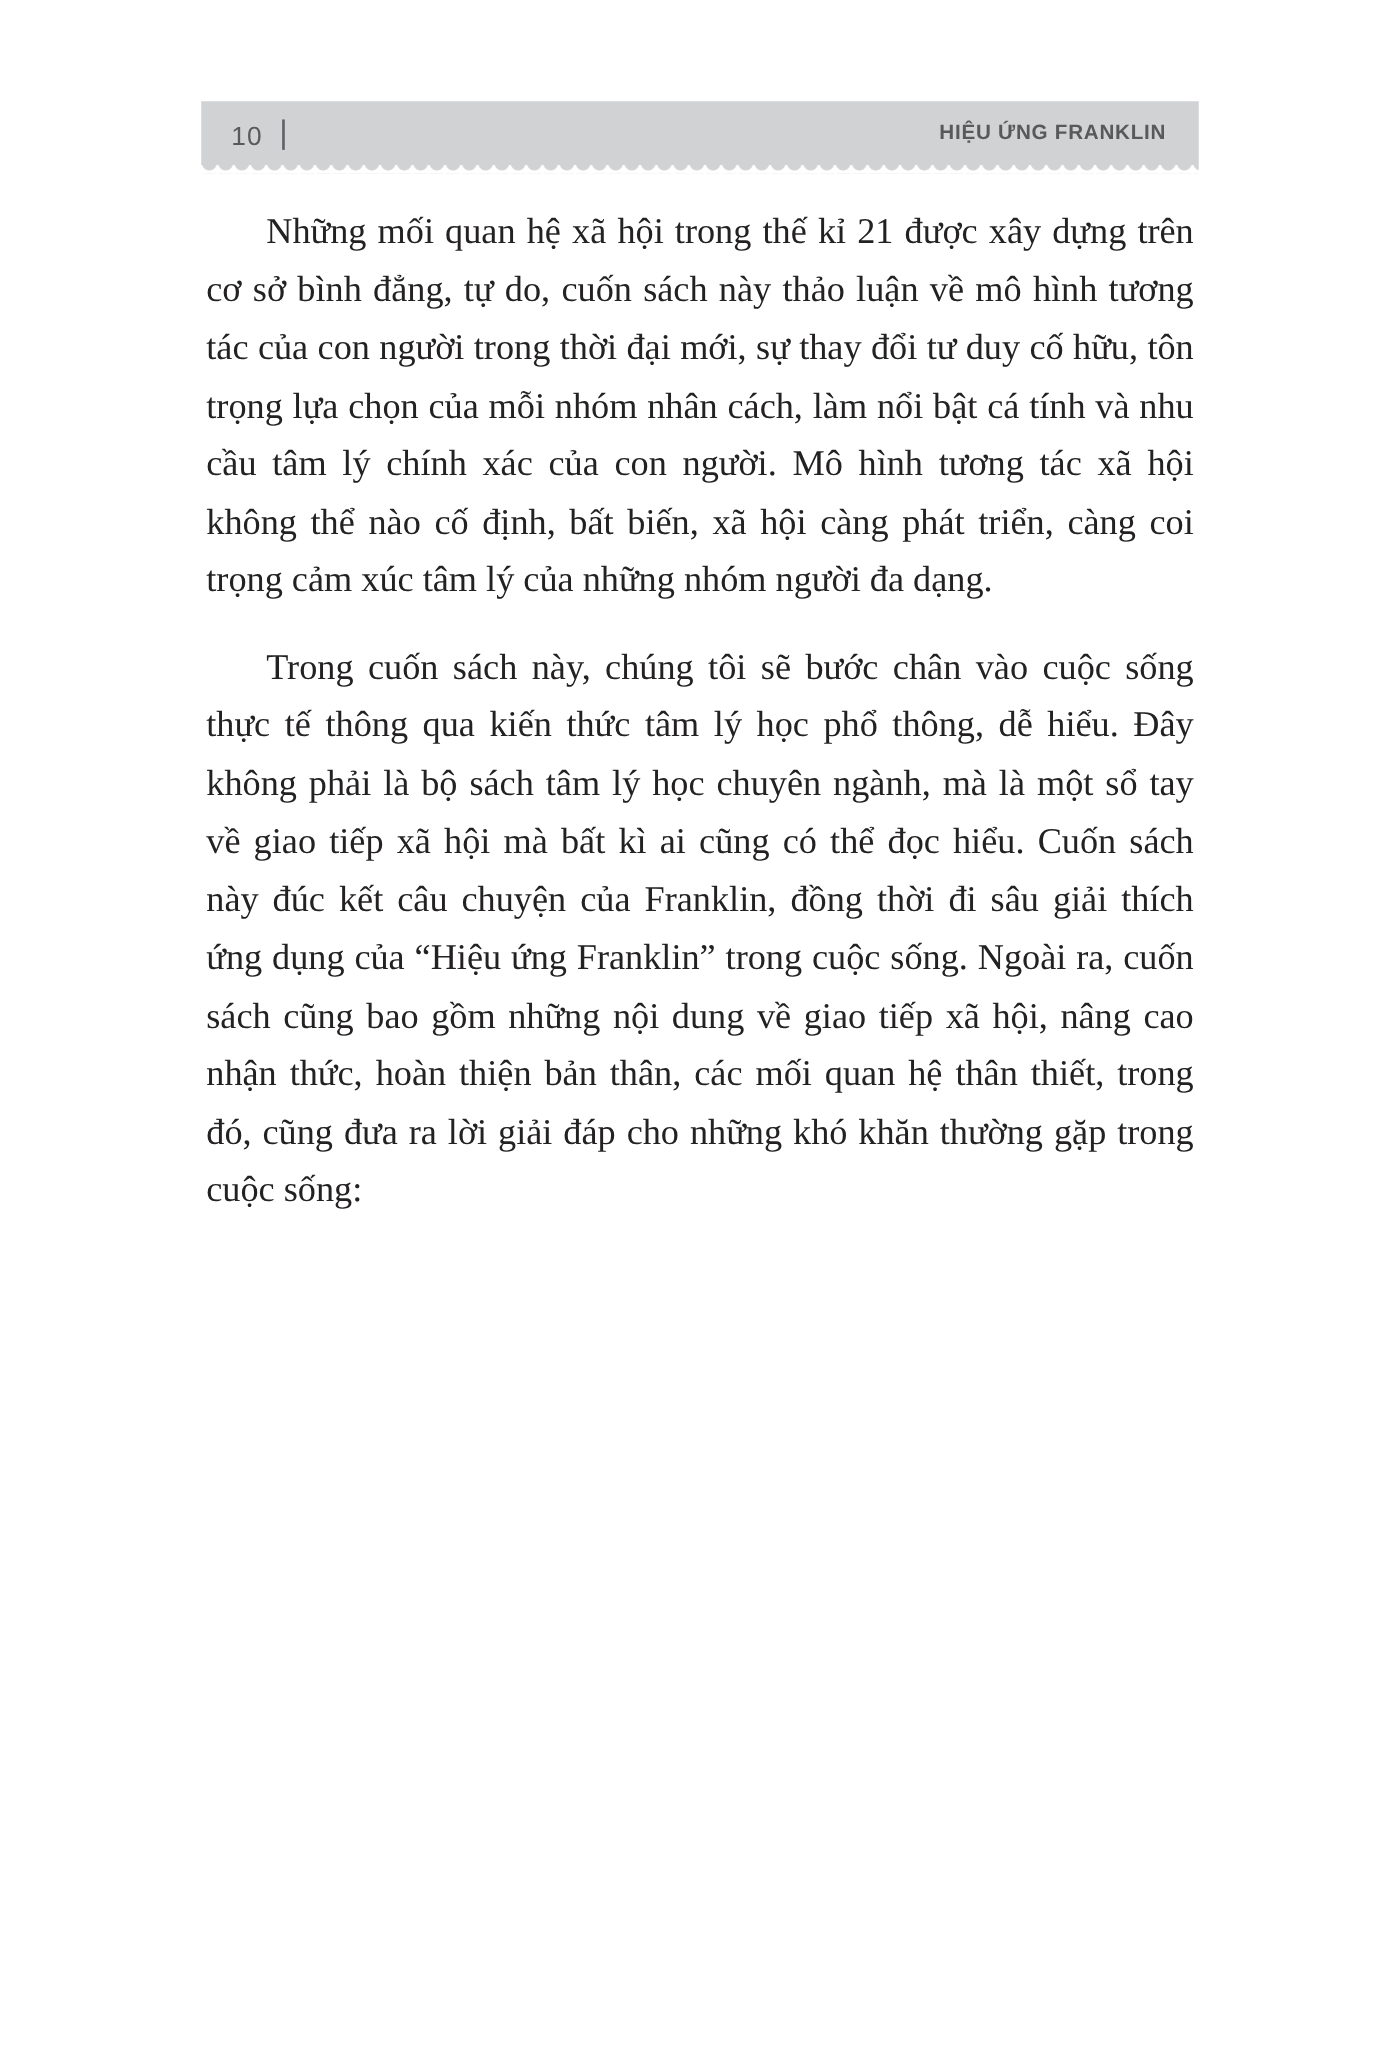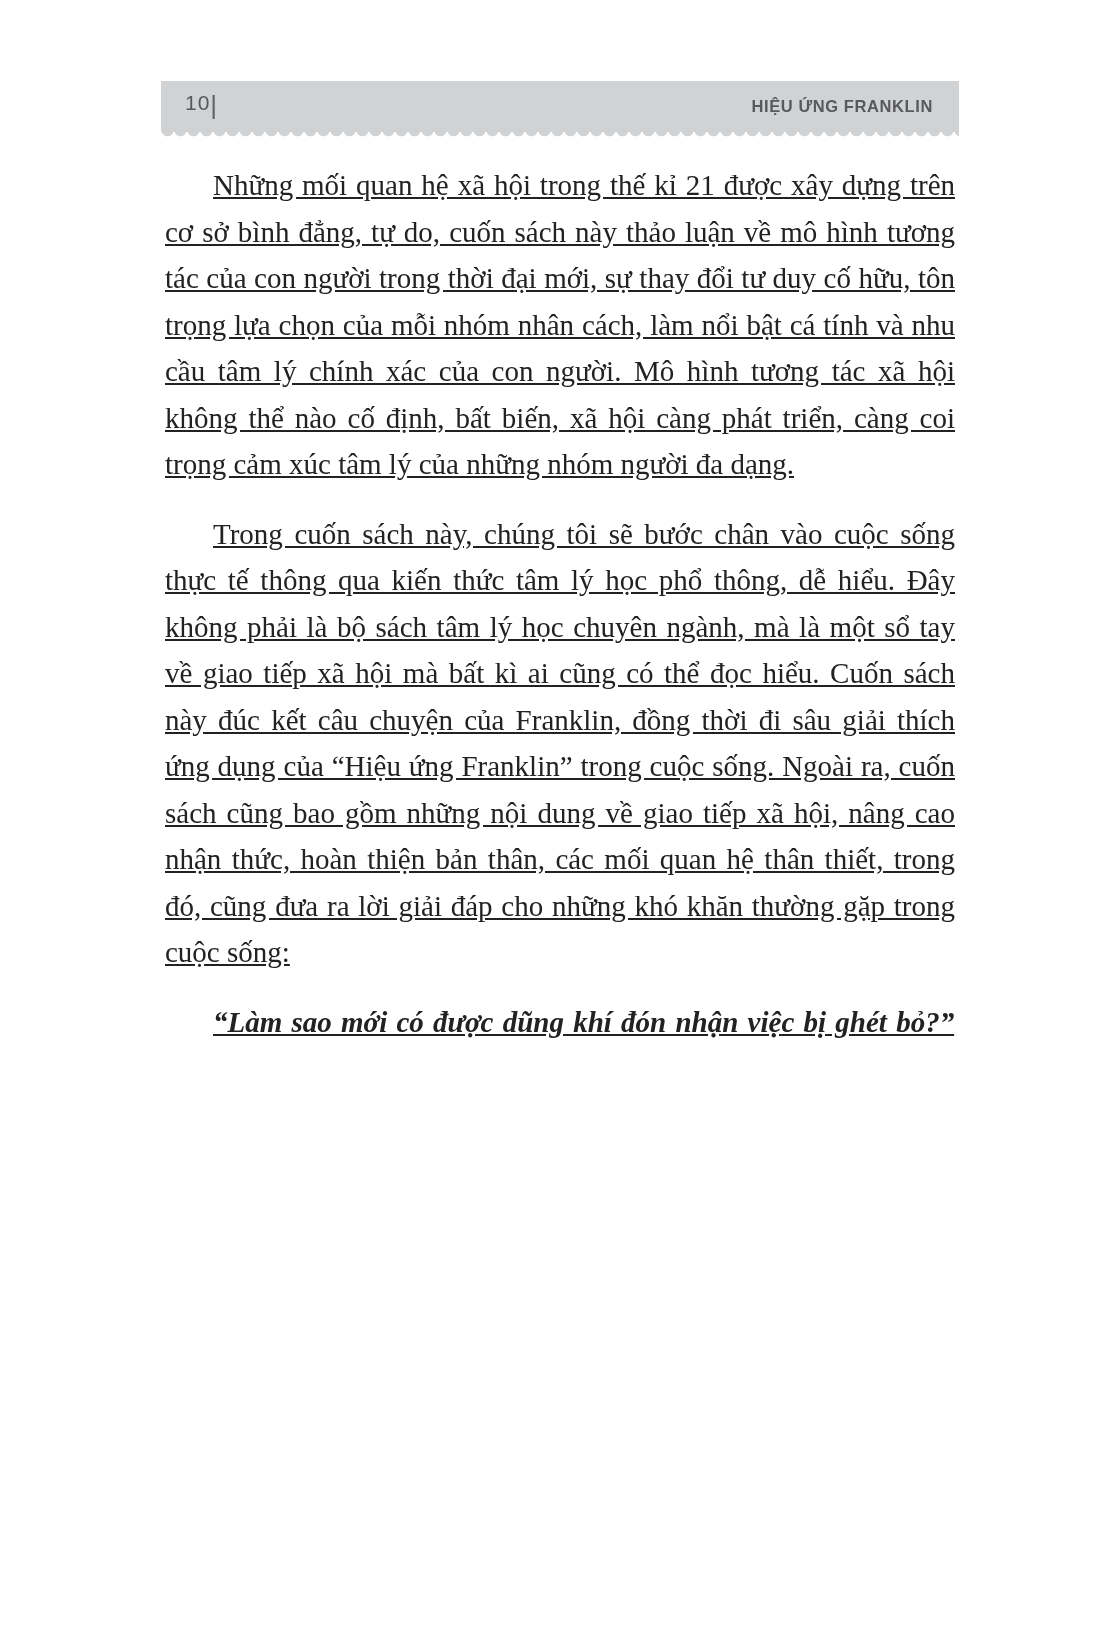--- a/index.html
+++ b/index.html
@@ -27,21 +27,21 @@
     color:var(--header-text);
   }
   
   .running-head .scallop{
     position:absolute;left:0;right:0;top:100%;height:7px;
     background-image:radial-gradient(circle at 6.5px -1.5px, var(--header-bar-bg) 5.5px, rgba(0,0,0,0) 6.2px);
     background-size:13px 7px;
     background-repeat:repeat-x;
   }
   .page-num-group{
-    display:flex;align-items:flex-start;
+    display:flex;align-items:flex-end;gap:13px;
     font-size:21px;
     letter-spacing:1px;
   }
   .page-num-sep{
     display:inline-block;
     font-size:26px;
     font-weight:400;
     transform:translateY(-1px);
     color:#616265;
   }
@@ -52,21 +52,20 @@
     color:var(--header-text);
     text-align:center;
   }
   .page-body{
     position:absolute;
     left:165px;top:162px;width:790px;
     font-size:29px;
     line-height:46.5px;
     color:var(--body-text);
     text-align:justify;
-    text-decoration:underline;
   }
   .page-body p{
     margin:0 0 23px 0;
     text-indent:48px;
   }
   .page-body p.quote{
     font-style:italic;
     font-weight:bold;
     word-spacing:2px;
   }
@@ -79,14 +78,13 @@
     <span>10</span>
     <span class="page-num-sep">|</span>
   </div>
   <span class="running-title">HIỆU ỨNG FRANKLIN</span>
   <div class="scallop"></div>
 </header>
 
 <main class="page-body" id="page-body">
     <p class="body">Những mối quan hệ xã hội trong thế kỉ 21 được xây dựng trên cơ sở bình đẳng, tự do, cuốn sách này thảo luận về mô hình tương tác của con người trong thời đại mới, sự thay đổi tư duy cố hữu, tôn trọng lựa chọn của mỗi nhóm nhân cách, làm nổi bật cá tính và nhu cầu tâm lý chính xác của con người. Mô hình tương tác xã hội không thể nào cố định, bất biến, xã hội càng phát triển, càng coi trọng cảm xúc tâm lý của những nhóm người đa dạng.</p>
     <p class="body">Trong cuốn sách này, chúng tôi sẽ bước chân vào cuộc sống thực tế thông qua kiến thức tâm lý học phổ thông, dễ hiểu. Đây không phải là bộ sách tâm lý học chuyên ngành, mà là một sổ tay về giao tiếp xã hội mà bất kì ai cũng có thể đọc hiểu. Cuốn sách này đúc kết câu chuyện của Franklin, đồng thời đi sâu giải thích ứng dụng của “Hiệu ứng Franklin” trong cuộc sống. Ngoài ra, cuốn sách cũng bao gồm những nội dung về giao tiếp xã hội, nâng cao nhận thức, hoàn thiện bản thân, các mối quan hệ thân thiết, trong đó, cũng đưa ra lời giải đáp cho những khó khăn thường gặp trong cuộc sống:</p>
-    <p class="quote">“Làm sao mới có được dũng khí đón nhận việc bị ghét bỏ?”</p>
   </main>
 
 </body></html>

